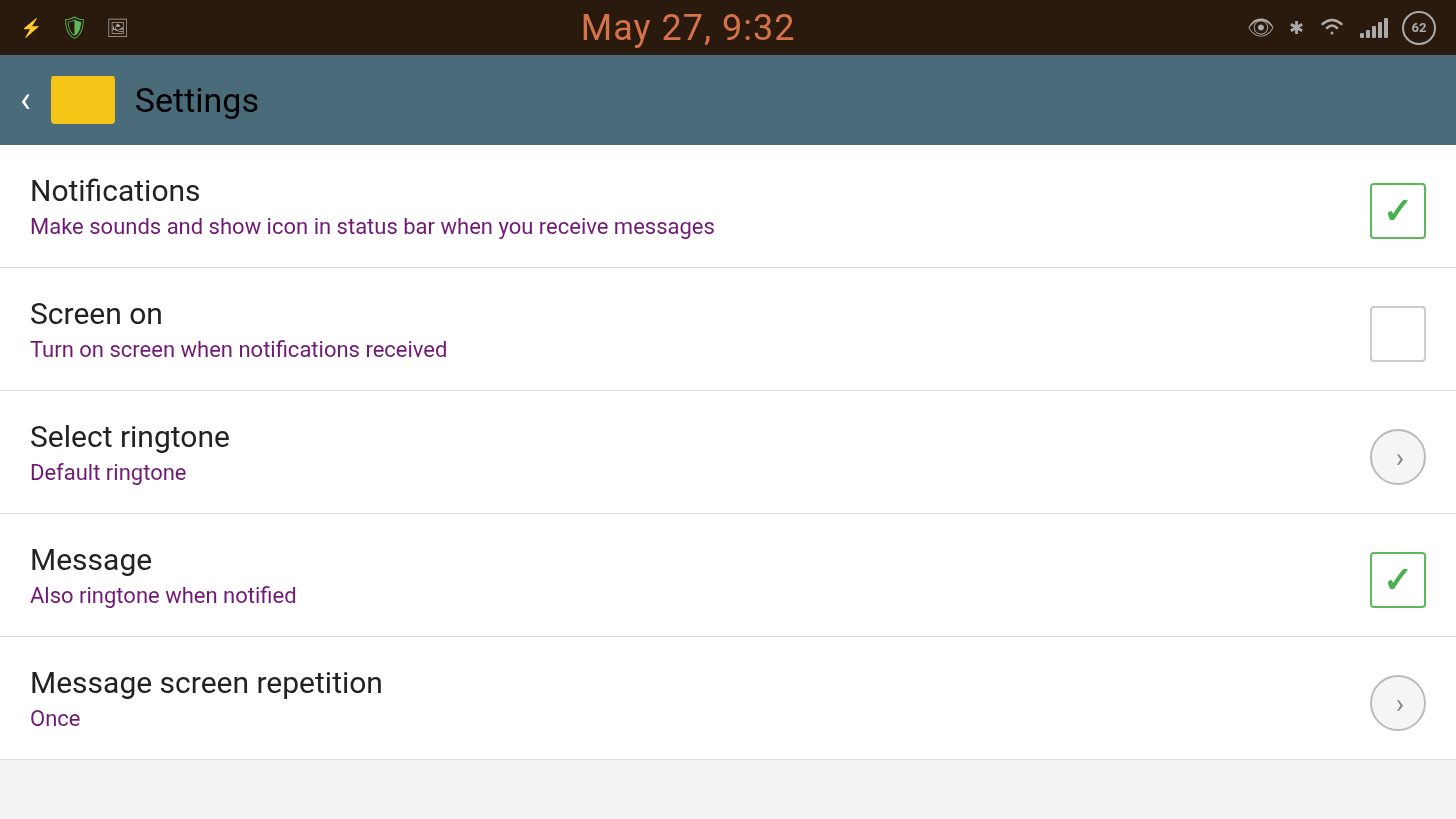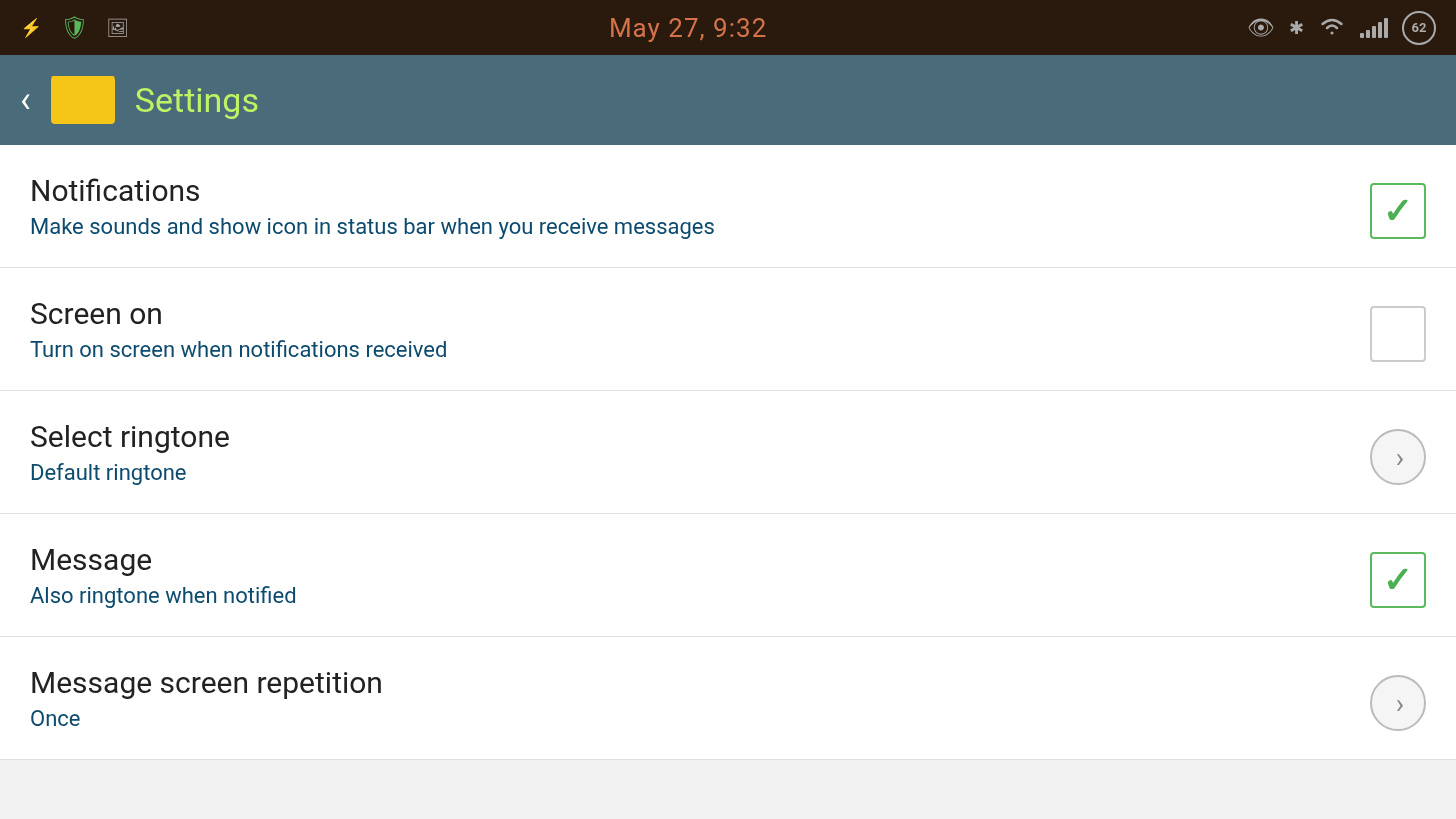--- a/index.html
+++ b/index.html
@@ -22,21 +22,21 @@
       padding: 0 20px;
     }
 
     .status-bar-left {
       display: flex;
       align-items: center;
       gap: 18px;
     }
 
     .status-bar-center {
-      font-size: 26px;
+      font-size: 36px;
       color: #d4724a;
       font-weight: 400;
       letter-spacing: 1px;
     }
 
     .status-bar-right {
       display: flex;
       align-items: center;
       gap: 14px;
     }
@@ -83,21 +83,21 @@
       height: 0;
       border-left: 32px solid transparent;
       border-right: 32px solid transparent;
       border-top: 24px solid #e8a800;
       position: absolute;
       top: 8px;
       left: 0;
     }
 
     .app-title {
-      color: #bef264;
+      color: #000000;
       font-size: 34px;
       font-weight: 400;
     }
 
     
     .settings-content {
       background: #f2f2f2;
       height: calc(819px - 55px - 90px);
       overflow: hidden;
     }
@@ -122,21 +122,21 @@
 
     .setting-title {
       font-size: 30px;
       color: #222;
       font-weight: 400;
       margin-bottom: 6px;
     }
 
     .setting-desc {
       font-size: 22px;
-      color: #0c4a6e;
+      color: #701a75;
     }
 
     
     .checkbox-container {
       width: 56px;
       height: 56px;
       border: 2px solid #ccc;
       background: white;
       display: flex;
       align-items: center;

